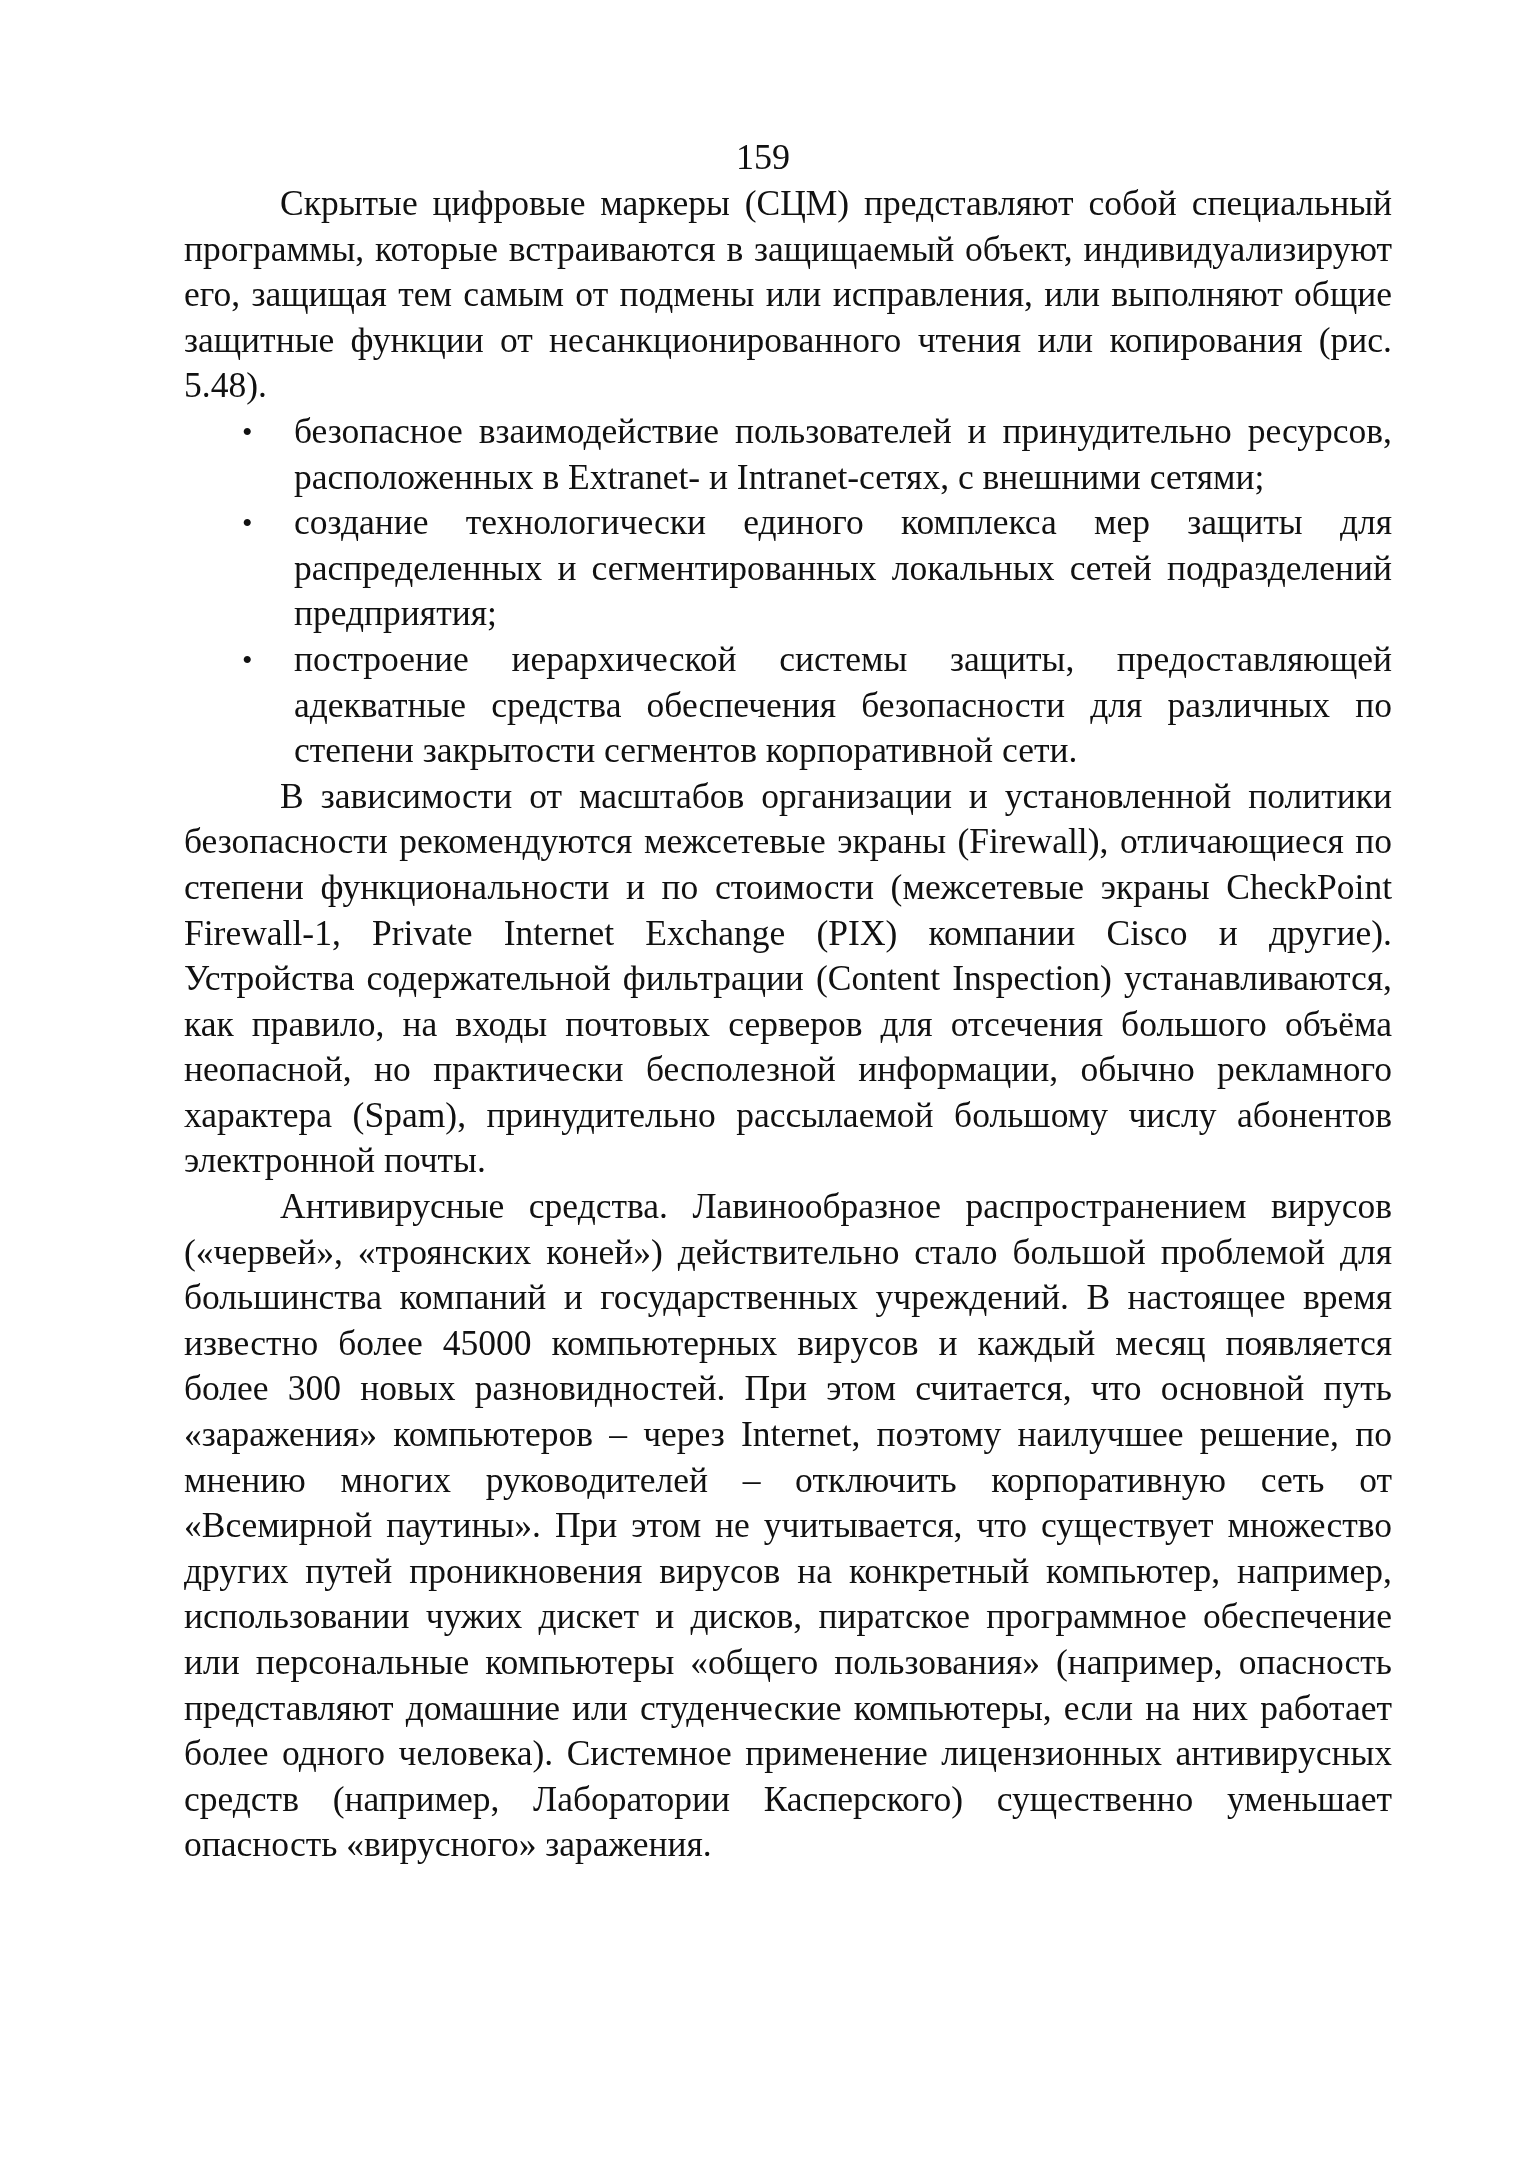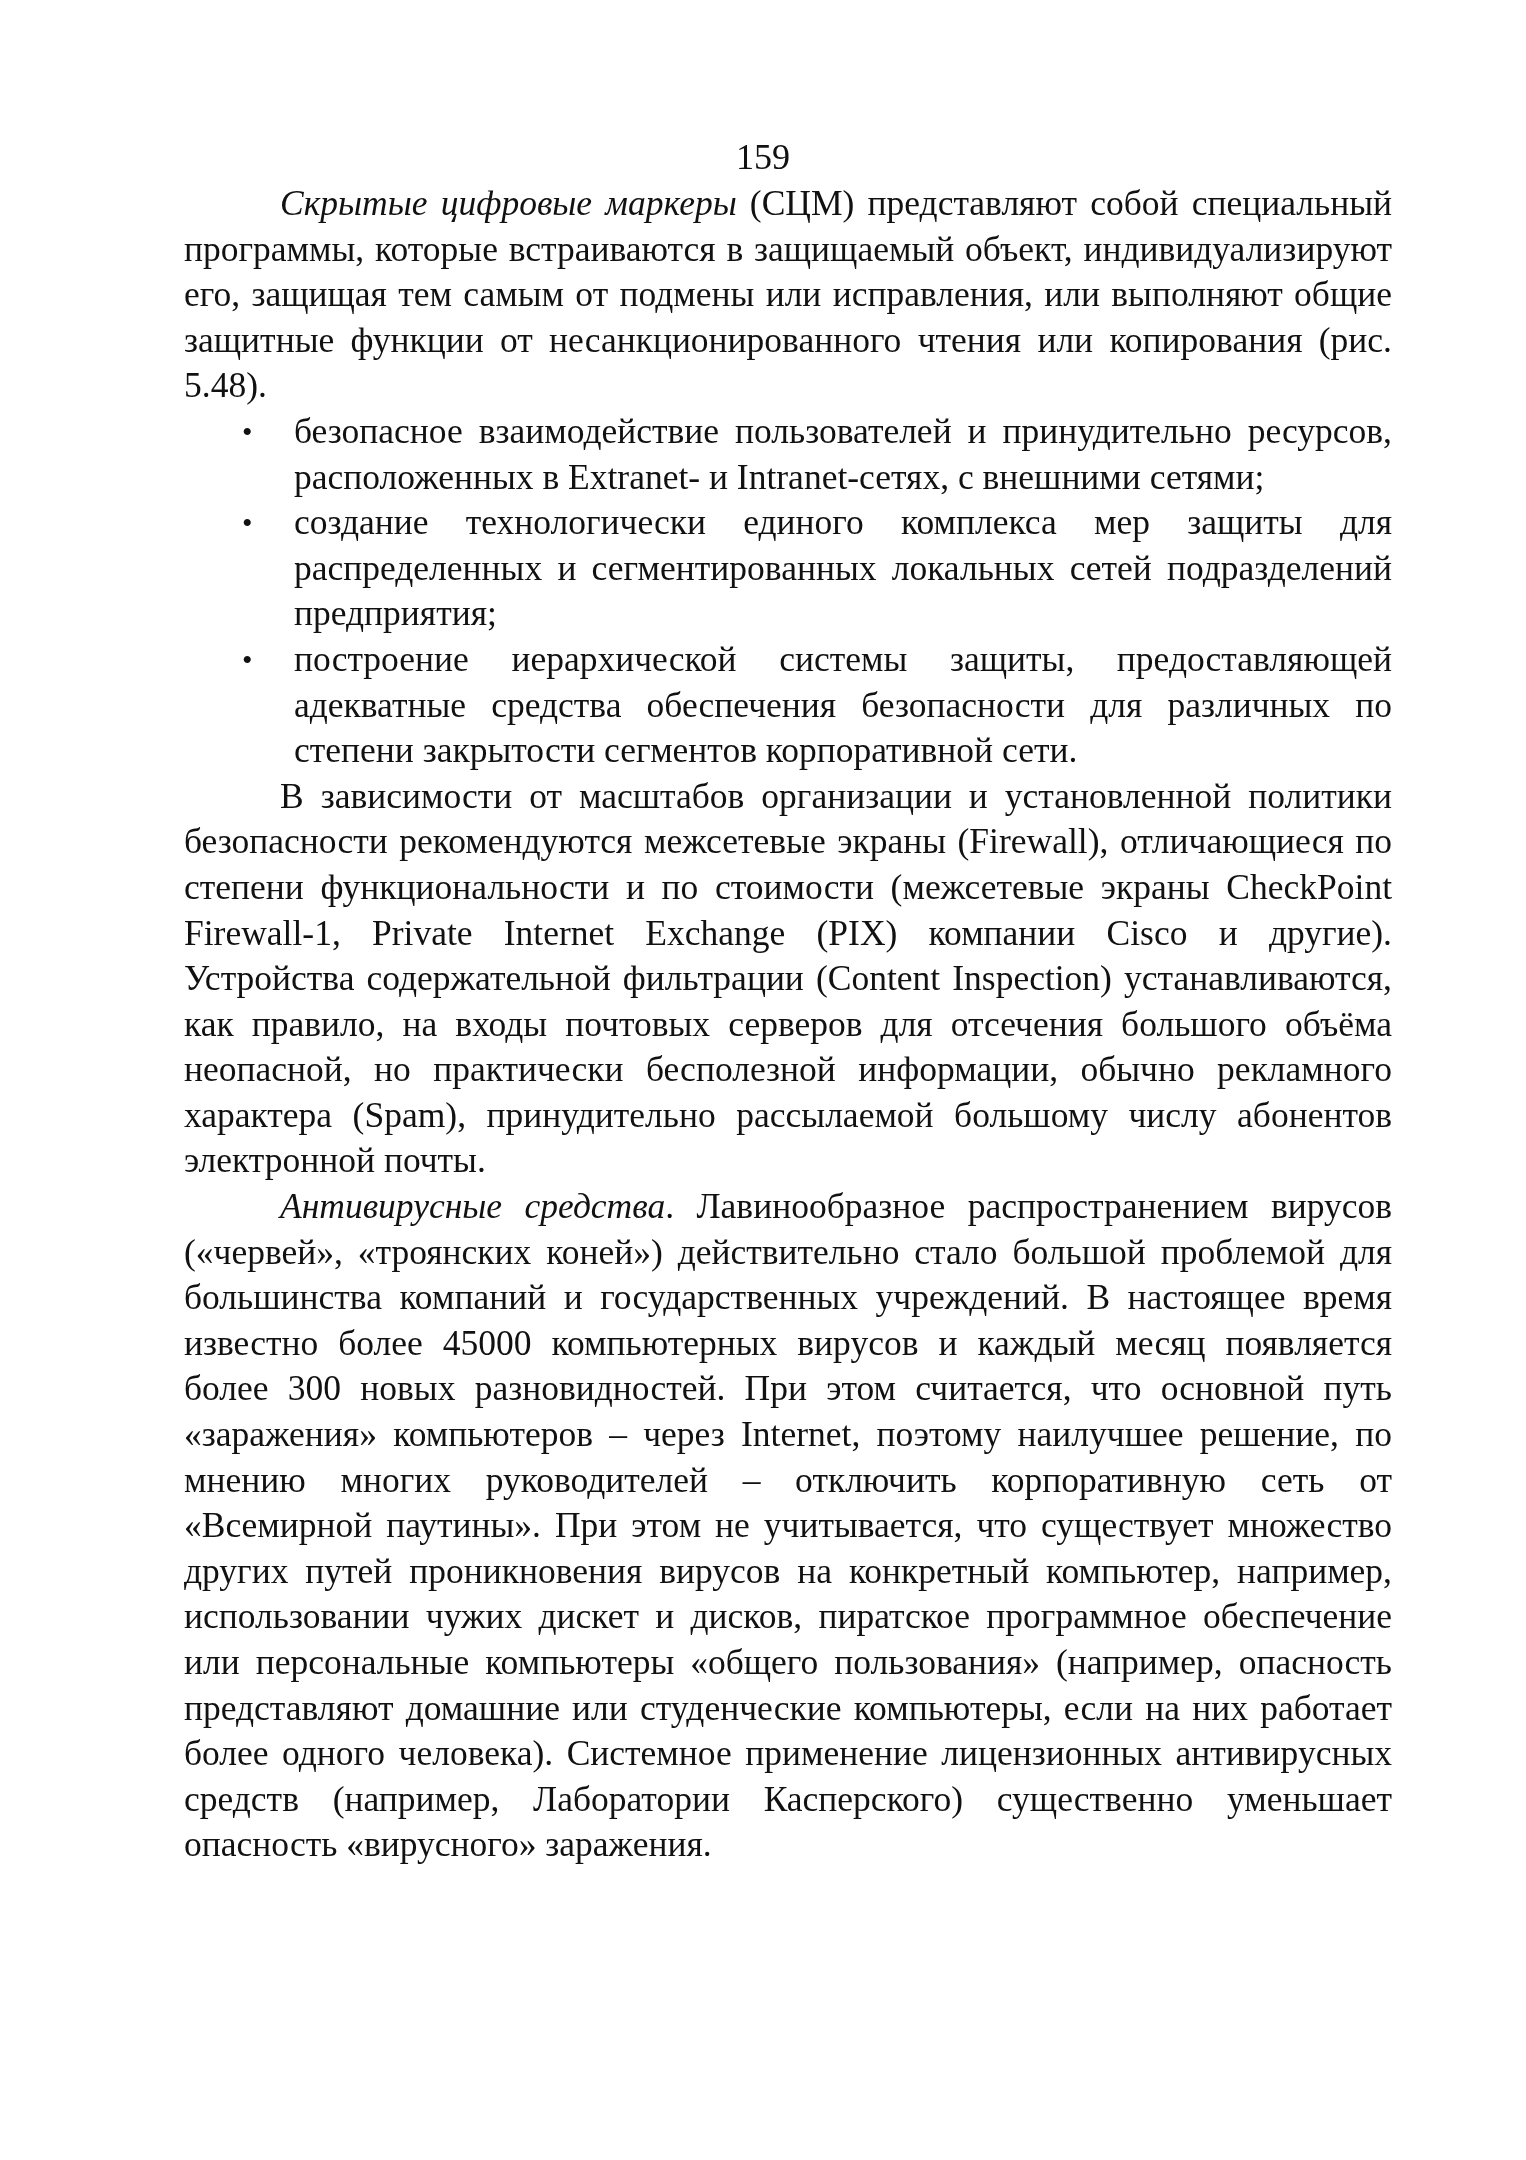--- a/index.html
+++ b/index.html
@@ -11,21 +11,21 @@
   .page-number {
     position: absolute; top: 86px; left: 0; width: 1526px;
     text-align: center; font-size: 36px; line-height: 46px; margin-top: 48px;
   }
   .body-text {
     position: absolute; top: 181px; left: 184px; width: 1208px;
     font-size: 35.5px; line-height: 45.6px;
     text-align: justify; hyphens: manual;
   }
   .para { margin: 0; text-indent: 96px; text-align: justify; }
-  .para .lead { font-style: italic; }
+  .para .lead { }
   ul.bullets { list-style: none; margin: 0; padding: 0 0 0 110px; }
   ul.bullets li { position: relative; text-align: justify; margin: 0; }
   ul.bullets li .bullet {
     position: absolute; left: -52px; top: 0; font-size: 30px;
   }
 </style>
 </head>
 <body>
 
 <div>

